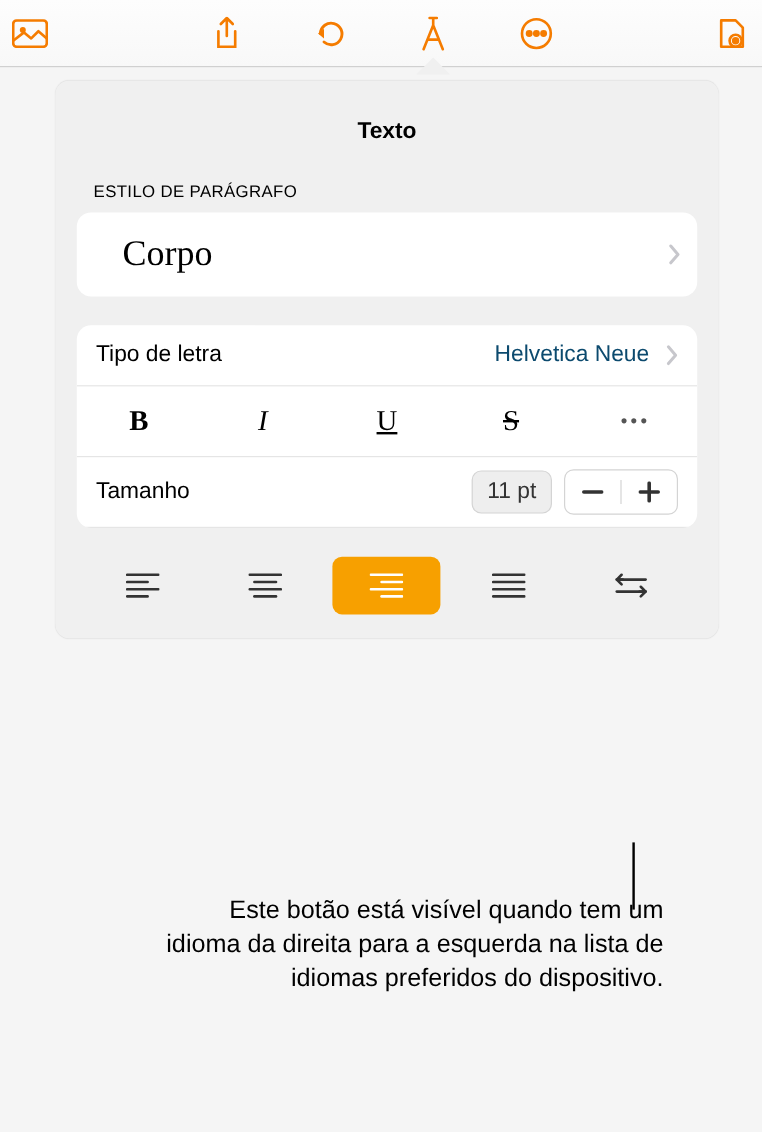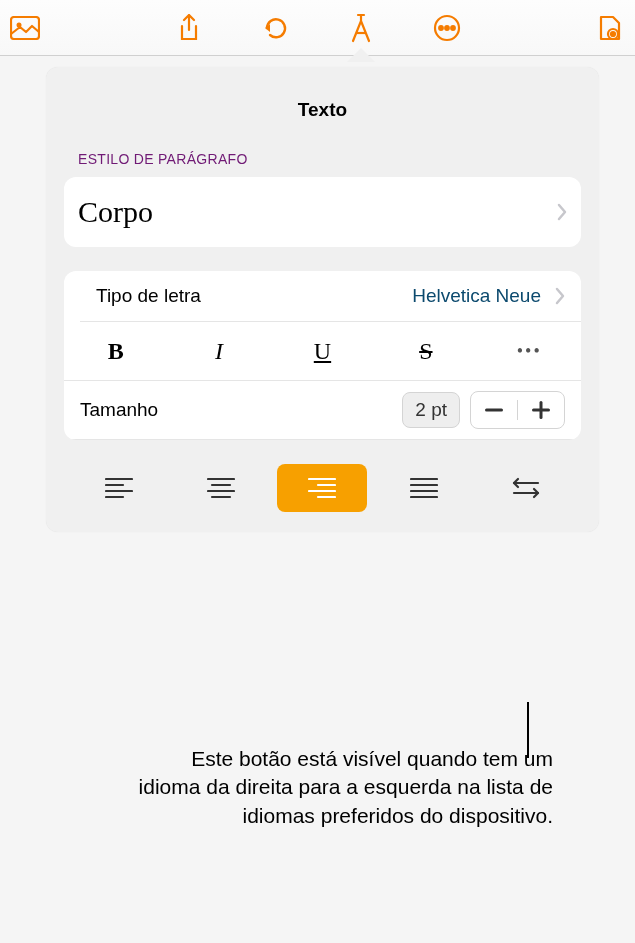--- a/index.html
+++ b/index.html
@@ -70,21 +70,21 @@
     }
     .popover-title {
       text-align: center;
       font-size: 19px;
       font-weight: 600;
       color: #000;
       margin: 16px 0 30px 0;
     }
     .section-header {
       font-size: 14px;
-      color: #701a75;
+      color: #000000;
       letter-spacing: 0.3px;
       margin-bottom: 10px;
       padding-left: 14px;
     }
     .card {
       background: #fff;
       border-radius: 12px;
       overflow: hidden;
     }
     .style-card {
@@ -92,35 +92,35 @@
       display: flex;
       align-items: center;
       justify-content: space-between;
       cursor: pointer;
     }
     .style-name {
       font-family: Georgia, "Times New Roman", serif;
       font-size: 30px;
       font-weight: 400;
       color: #000;
+      margin-left: 24px;
     }
     .chevron {
       color: #c7c7cc;
       font-size: 22px;
     }
     .font-card {
       margin-top: 24px;
     }
     .row {
       padding: 14px 16px;
       display: flex;
       align-items: center;
       justify-content: space-between;
       border-bottom: 1px solid #e5e5e5;
-      margin-left: 16px;
     }
     .row:last-child {
       border-bottom: none;
     }
     .row-label {
       font-size: 19px;
       color: #000;
       font-weight: 400;
     }
     .row-value {
@@ -355,21 +355,21 @@
       <div class="format-btn bold">B</div>
       <div class="format-btn italic">I</div>
       <div class="format-btn underline">U</div>
       <div class="format-btn strike">S</div>
       <div class="format-btn" style="font-family:-apple-system;font-size:18px;letter-spacing:2px;color:#555">•••</div>
     </div>
 
     <div class="size-row">
       <span class="row-label">Tamanho</span>
       <div class="size-controls">
-        <div class="size-value">2 pt</div>
+        <div class="size-value">11 pt</div>
         <div class="stepper">
           <div class="stepper-btn">
             <svg width="18" height="4" viewBox="0 0 18 4">
                 <rect x="0" y="0.5" width="18" height="3" rx="1.5" fill="currentColor"></rect>
               </svg>
           </div>
           <div class="stepper-divider"></div>
           <div class="stepper-btn">
             <svg width="18" height="18" viewBox="0 0 18 18">
                 <rect x="7.5" y="0" width="3" height="18" rx="1.5" fill="currentColor"></rect>

